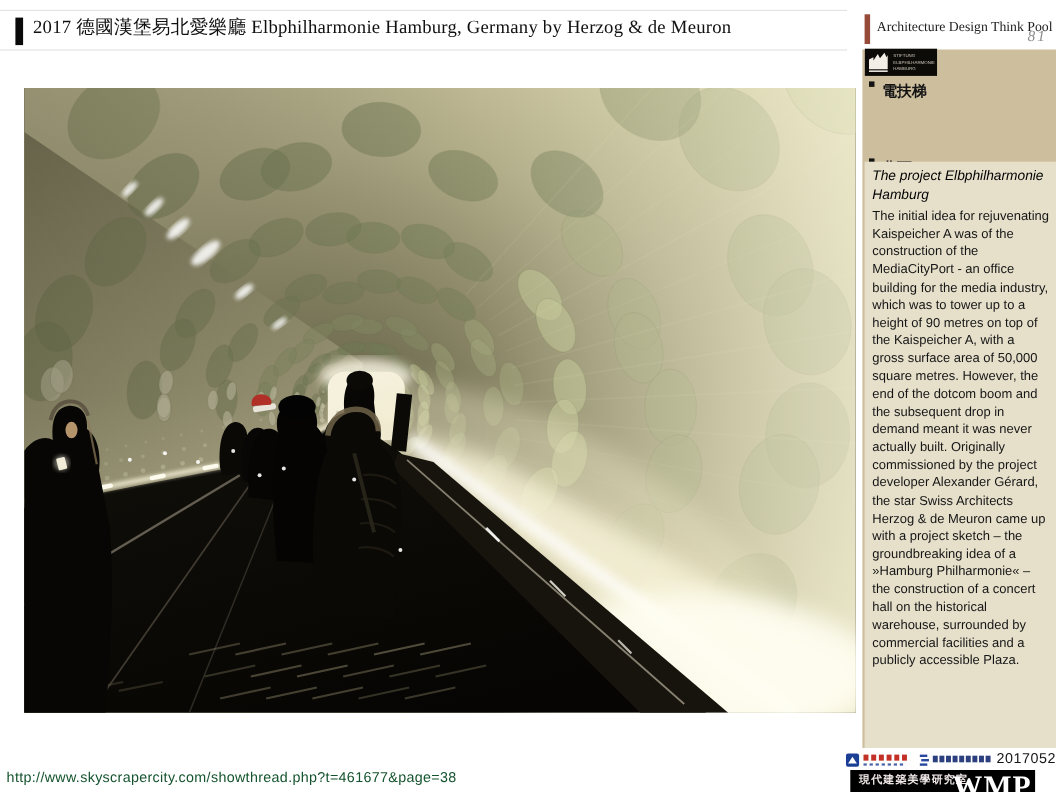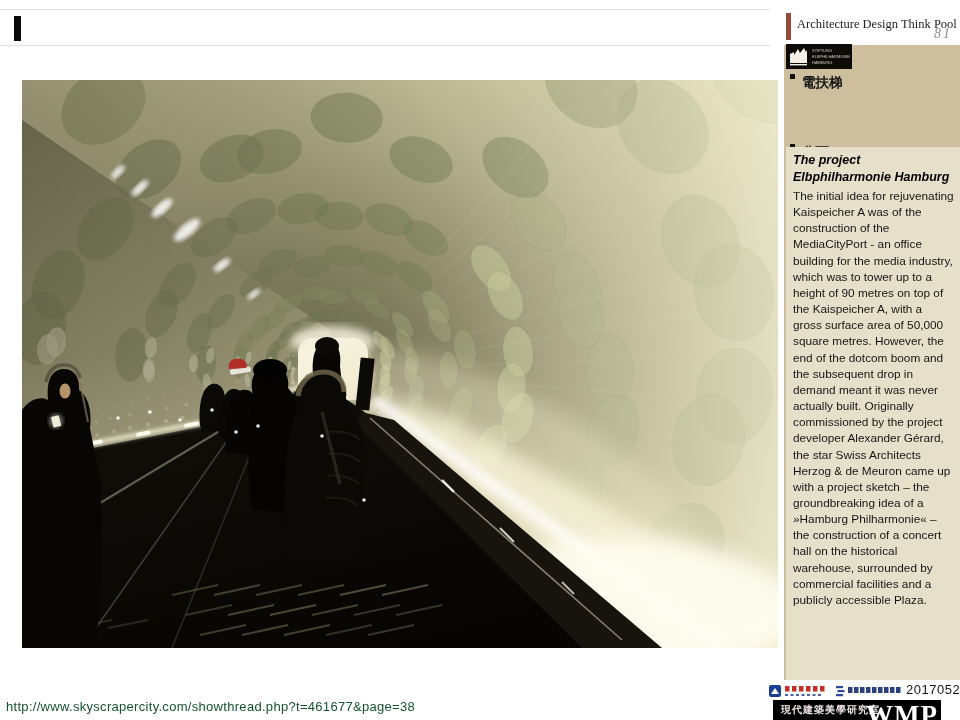--- a/index.html
+++ b/index.html
@@ -16,21 +16,21 @@
   #brand-title{left:797px;top:17px;font-family:"Liberation Serif",serif;font-size:12.5px;color:#1c1c1c;white-space:nowrap;text-align:center;}
   #page-number{left:934px;top:26px;font-family:Liberation Serif, serif;font-style:italic;font-size:14px;color:#8d8d8d;letter-spacing:2px;}
 
   
   #sidebar{left:784px;top:45px;width:176px;height:635px;background:#cdbf9e;}
   #stiftung-logo{left:786px;top:44px;}
   .bullet-item{position:absolute;left:790px;display:flex;gap:7px;}
   .bullet-square{width:5px;height:5px;background:#141414;flex:0 0 auto;}
   .bullet-label{font-size:13.5px;font-weight:bold;color:#141414;}
   #article-panel{left:786px;top:147px;width:174px;height:533px;background:#e6e0cb;box-sizing:border-box;padding:5px 6px 6px 7px;}
-  #article-heading{font-size:12.5px;font-weight:bold;font-style:italic;color:#000;line-height:1.32;}
+  #article-heading{font-size:12.5px;font-weight:normal;font-style:italic;color:#000;line-height:1.32;}
   #article-body{margin-top:3px;font-size:11.8px;color:#151515;line-height:1.37;}
 
   
   #photo-frame{left:22px;top:80px;width:756px;height:568px;background:#1a180f;}
   #photo-frame svg{display:block;}
 
   
   #footer-url{left:6px;top:699px;font-size:13px;color:#14532d;letter-spacing:.3px;white-space:nowrap;}
   #footer-logos{left:769px;top:683px;height:16px;display:flex;align-items:center;gap:5px;}
   #footer-date{left:906px;top:682px;font-size:13px;color:#161616;letter-spacing:.5px;}
@@ -41,20 +41,21 @@
              font-size:27px;line-height:30px;color:#fff;letter-spacing:1px;}
 </style>
 </head>
 <body>
 
 <div id="slide">
 
   <div class="rule abs" style="left:0;top:9px;width:770px;"></div>
   <div class="rule abs" style="left:0;top:45px;width:770px;"></div>
   <div class="abs" id="title-bar"></div>
+  <div class="abs" id="page-title">2017 德國漢堡易北愛樂廳 Elbphilharmonie Hamburg, Germany by Herzog &amp; de Meuron</div>
   <div class="abs" id="brand-bar"></div>
   <div class="abs" id="brand-title">Architecture Design Think Pool</div>
   <div class="abs" id="page-number">81</div>
 
   <div class="abs" id="sidebar"></div>
 
   <div class="abs" id="stiftung-logo">
     <svg width="66" height="25" viewBox="0 0 66 25">
       <rect x="0" y="0" width="66" height="25" fill="#0d0b08"></rect>
       <path d="M4 19 L4 10 L8 8 L8 11 L12 5 L14 9 L18 4 L20 8 L21 6 L21 19 Z" fill="#f2efe6"></path>

